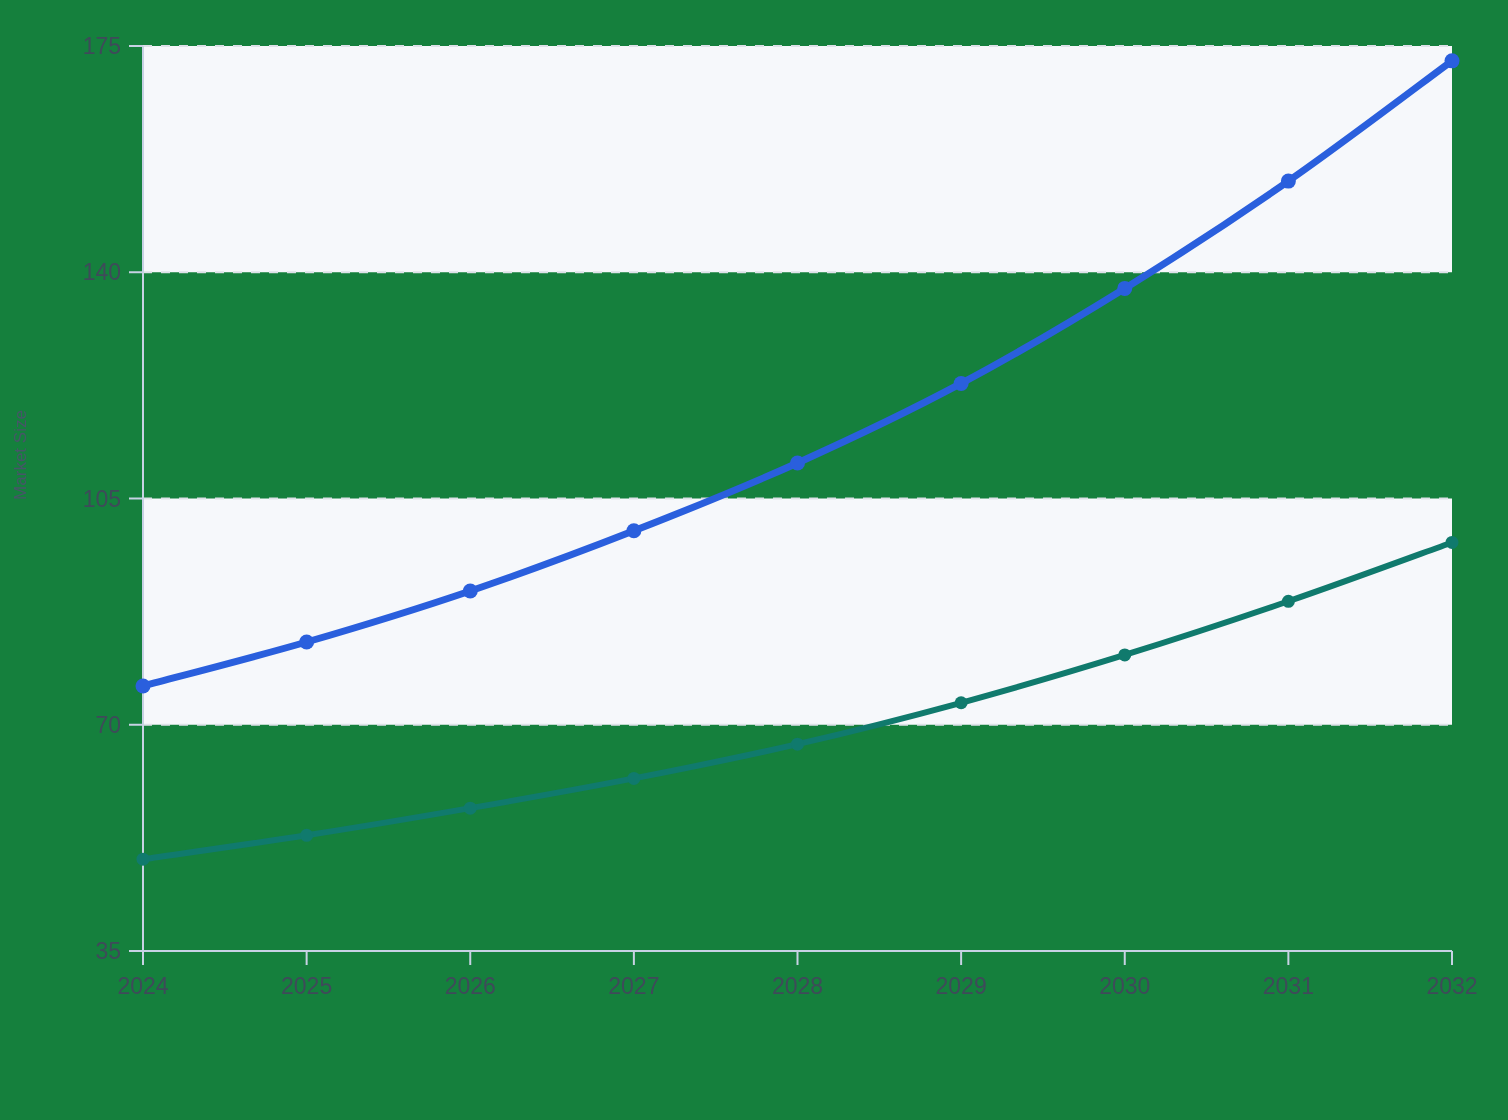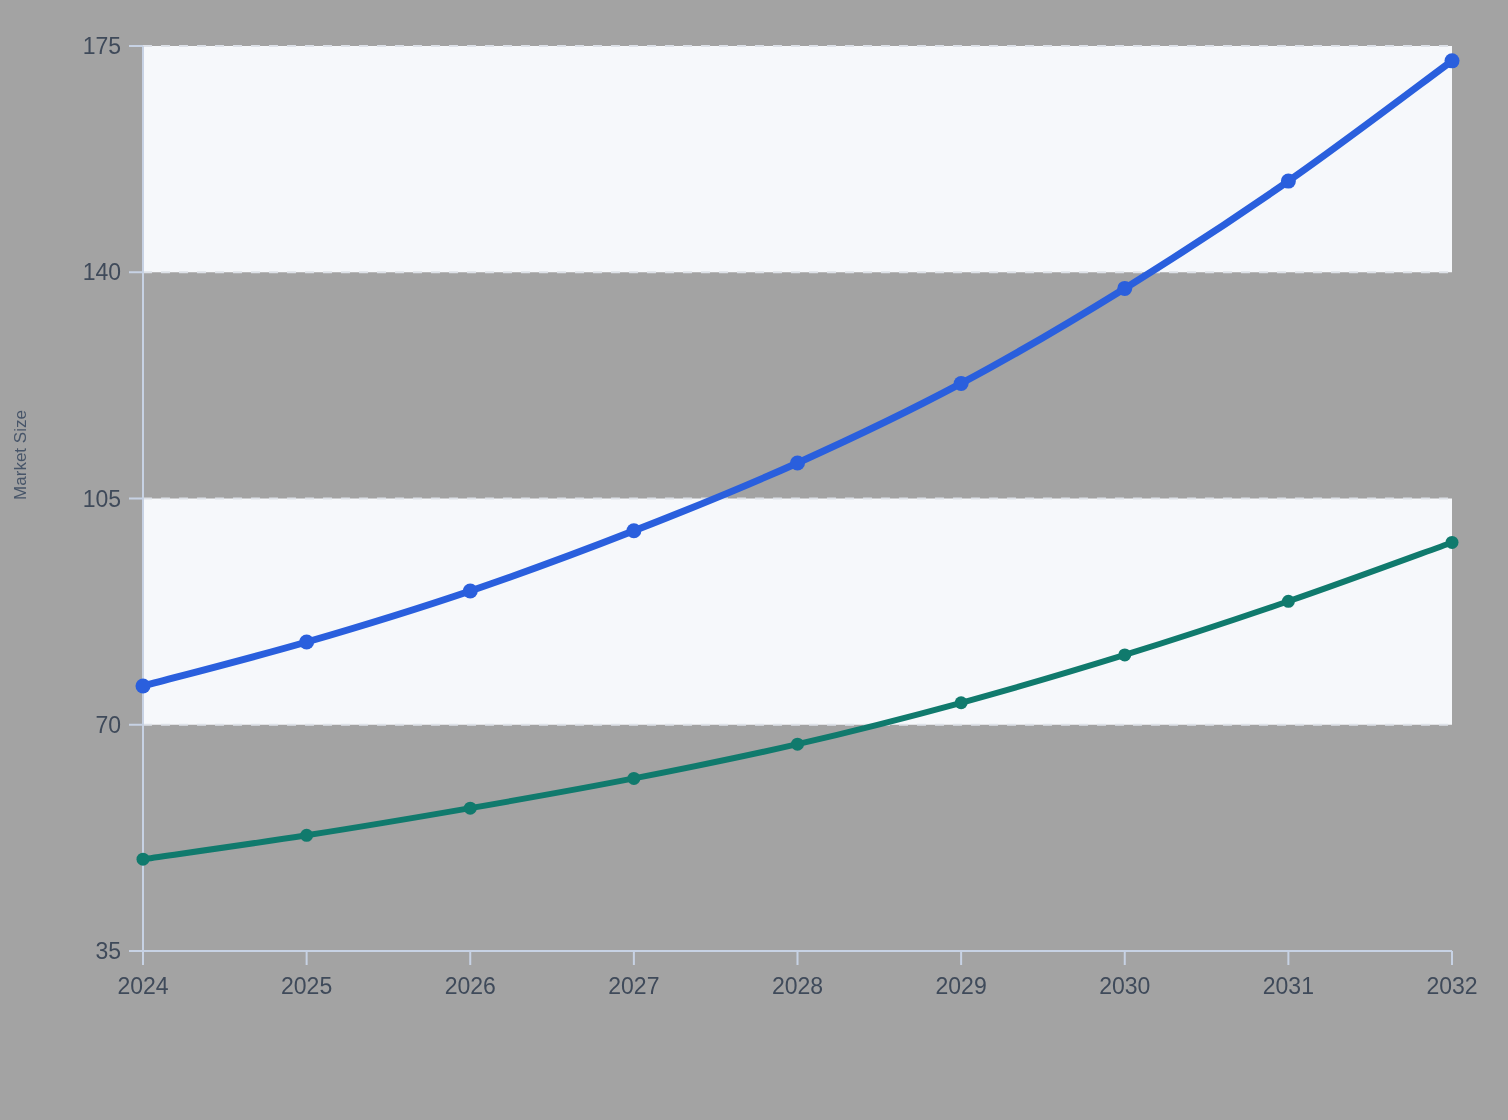--- a/index.html
+++ b/index.html
@@ -10,21 +10,21 @@
   body {
     width: 1508px;
     height: 1120px;
     font-family: "Liberation Sans", sans-serif;
     overflow: hidden;
   }
   #chart-root {
     position: relative;
     width: 1508px;
     height: 1120px;
-    background: #a3a3a3;
+    background: #15803d;
   }
   #chart-svg {
     position: absolute;
     left: 0;
     top: 0;
     width: 1508px;
     height: 1120px;
     display: block;
   }
   .axis-title {

